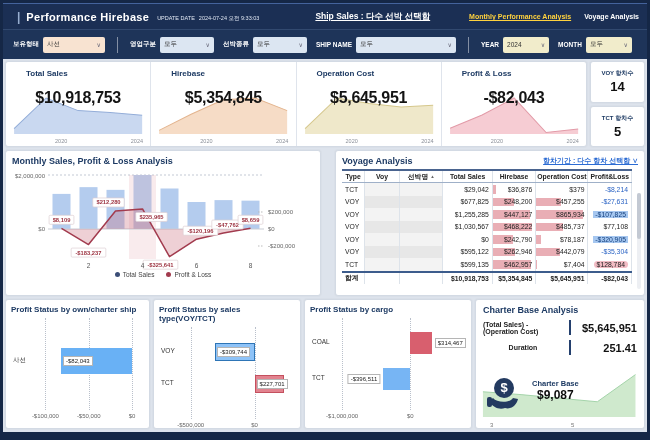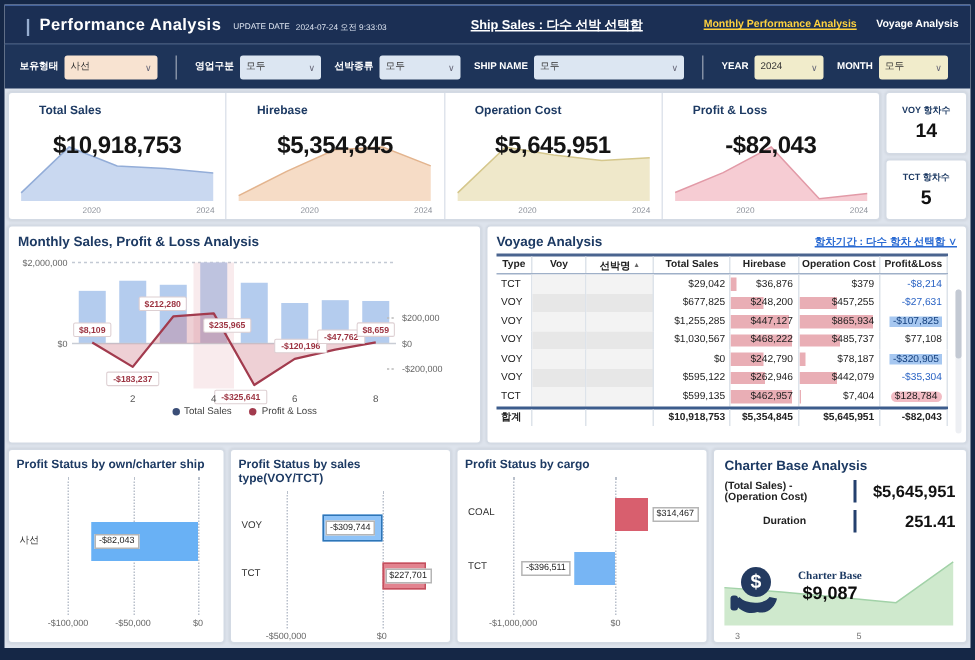--- a/index.html
+++ b/index.html
@@ -36,21 +36,21 @@
   .kpit{position:absolute;top:7px;left:20px;font-size:8px;font-weight:700;color:#1d3a63;z-index:2;}
   .kpiv{position:absolute;top:27px;width:100%;text-align:center;font-size:16px;font-weight:700;color:#141414;letter-spacing:-.3px;z-index:2;}
   .kspark{position:absolute;left:4px;right:4px;bottom:9px;height:46px;width:calc(100% - 8px);z-index:1;}
   .kyears{position:absolute;bottom:0;left:0;right:0;height:8px;font-size:5.5px;color:#8a8f98;z-index:2;}
   .ys{position:absolute;left:34%;} .ye{position:absolute;right:5%;}
   .countcol{width:55px;display:flex;flex-direction:column;gap:3px;}
   .countcard{flex:1;display:flex;flex-direction:column;align-items:center;justify-content:center;gap:1px;}
   .countlabel{font-size:6px;font-weight:700;color:#1d3a63;}
   .countval{font-size:13px;font-weight:700;color:#111;}
   
-  .midrow{height:146px;display:flex;gap:3px;}
+  .midrow{height:146px;display:flex;gap:14px;}
   .monthly{width:316px;padding:5px 6px 2px;}
   .ptitle{font-size:9px;font-weight:700;color:#1d3a63;}
   #monthly-chart{display:block;margin-top:1px;}
   .mlegend{display:flex;justify-content:center;gap:12px;font-size:6.5px;color:#444;align-items:center;}
   .litem{display:flex;align-items:center;cursor:pointer;}
   .ldot{width:5px;height:5px;border-radius:50%;display:inline-block;margin-right:3px;}
   .voyage{flex:1;padding:5px 6px 3px;}
   .voyhead{display:flex;justify-content:space-between;align-items:center;}
   .voylink{font-size:7px;font-weight:700;color:#2b6bd3;text-decoration:underline;cursor:pointer;white-space:nowrap;}
   .vtable{margin-top:3px;font-size:6.8px;color:#222;width:calc(100% - 6px);}
@@ -78,33 +78,33 @@
   .blabel{position:absolute;font-size:6px;background:#fff;border:1px solid #b5b5b5;padding:0 2px;line-height:8px;white-space:nowrap;color:#222;z-index:2;}
   .charter{flex:1;padding:5px 7px;}
   .crow{display:flex;align-items:center;margin-top:5px;}
   .cl{flex:1;font-size:7px;font-weight:700;color:#222;}
   .cl.ctr{text-align:center;}
   .cdiv{width:2px;height:15px;background:#24406e;margin:0 6px;}
   .cv{width:60px;text-align:right;font-size:11px;font-weight:700;color:#111;}
   .carea{position:absolute;left:5px;right:5px;bottom:9px;height:56px;}
   .ctick{position:absolute;bottom:0;font-size:6px;color:#777;}
   .cbadge{position:absolute;left:56px;bottom:26px;text-align:center;z-index:2;}
-  .cbl{font-size:7.5px;font-weight:700;color:#1d3a63;display:block;font-family:Liberation Serif, serif;}
+  .cbl{font-size:7.5px;font-weight:700;color:#1d3a63;display:block;}
   .cbv{font-size:12px;font-weight:700;color:#0d0d0d;display:block;}
   .cicon{position:absolute;left:9px;bottom:17px;z-index:2;}
   svg text{font-family:"Liberation Sans",sans-serif;}
 </style>
 </head>
 <body>
 
 <div class="stage">
 
   <div class="hdr">
     <span class="accent">|</span>
-    <span class="apptitle">Performance Analysis</span>
+    <span class="apptitle">Performance Hirebase</span>
     <span class="upd">
       <span>UPDATE DATE</span>
       <span>2024-07-24 오전 9:33:03</span>
     </span>
     <span class="ship">Ship Sales : 다수 선박 선택함</span>
     <span class="nav">
       <span class="n1">Monthly Performance Analysis</span>
       <span class="n2">Voyage Analysis</span>
     </span>
   </div>

